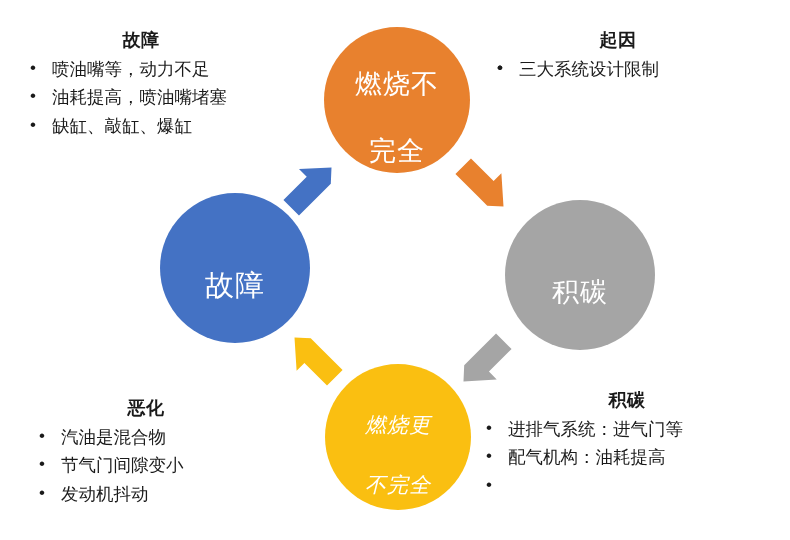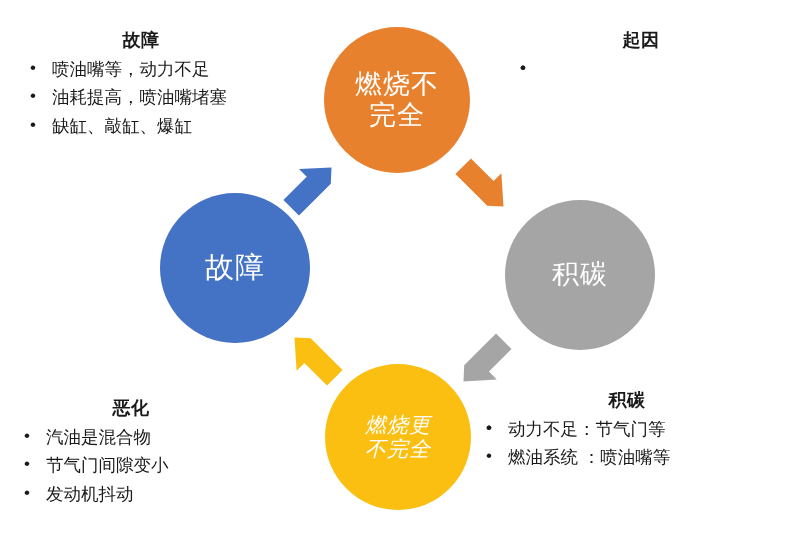--- a/index.html
+++ b/index.html
@@ -28,20 +28,21 @@
     justify-content: center;
     color: #ffffff;
     text-align: center;
     line-height: 1.15;
     letter-spacing: 1px;
     z-index: 3;
   }
   .node .line {
     display: block;
     white-space: nowrap;
+    margin-top: 36px;
   }
 
   #node-orange {
     left: 324px; top: 27px;
     width: 146px; height: 146px;
     background: #E8812E;
     font-size: 27px;
   }
   #node-gray {
     left: 505px; top: 200px;
@@ -97,23 +98,23 @@
   .block li .bullet {
     position: absolute;
     left: 4px;
     top: -1px;
     font-size: 17px;
     line-height: 1.62;
   }
 
   #block-tl { left: 26px; top: 28px; width: 300px; }
   #block-tl .heading { width: 230px; }
-  #block-tr { left: 516px; top: 28px; width: 275px; }
+  #block-tr { left: 493px; top: 28px; width: 275px; }
   #block-tr .heading { width: 250px; }
-  #block-bl { left: 20px; top: 396px; width: 300px; }
+  #block-bl { left: 35px; top: 396px; width: 300px; }
   #block-bl .heading { width: 222px; }
   #block-br { left: 482px; top: 388px; width: 310px; }
   #block-br .heading { width: 290px; }
 </style>
 </head>
 <body>
 
 <div id="stage">
 
   <div class="arrow" style="left:281px; top:157px; width:60px; height:62px;">
@@ -176,35 +177,35 @@
       <li><span class="bullet">•</span><span>喷油嘴等，动力不足</span></li>
       <li><span class="bullet">•</span><span>油耗提高，喷油嘴堵塞</span></li>
       <li><span class="bullet">•</span><span>缺缸、敲缸、爆缸</span></li>
     </ul>
   </div>
 
   <div class="block" id="block-tr">
     <p class="heading">起因</p>
     <ul>
       <li><span class="bullet">•</span></li>
-      <li><span class="bullet">•</span></li>
+      <li><span class="bullet">•</span><span>三大系统设计限制</span></li>
     </ul>
   </div>
 
   <div class="block" id="block-bl">
     <p class="heading">恶化</p>
     <ul>
       <li><span class="bullet">•</span><span>汽油是混合物</span></li>
       <li><span class="bullet">•</span><span>节气门间隙变小</span></li>
       <li><span class="bullet">•</span><span>发动机抖动</span></li>
     </ul>
   </div>
 
   <div class="block" id="block-br">
     <p class="heading">积碳</p>
     <ul>
+      <li><span class="bullet">•</span><span>进排气系统：进气门等</span></li>
+      <li><span class="bullet">•</span><span>配气机构：油耗提高</span></li>
       <li><span class="bullet">•</span></li>
-      <li><span class="bullet">•</span><span>动力不足：节气门等</span></li>
-      <li><span class="bullet">•</span><span>燃油系统 ：喷油嘴等</span></li>
     </ul>
   </div>
 
 </div>
 
 </body></html>

